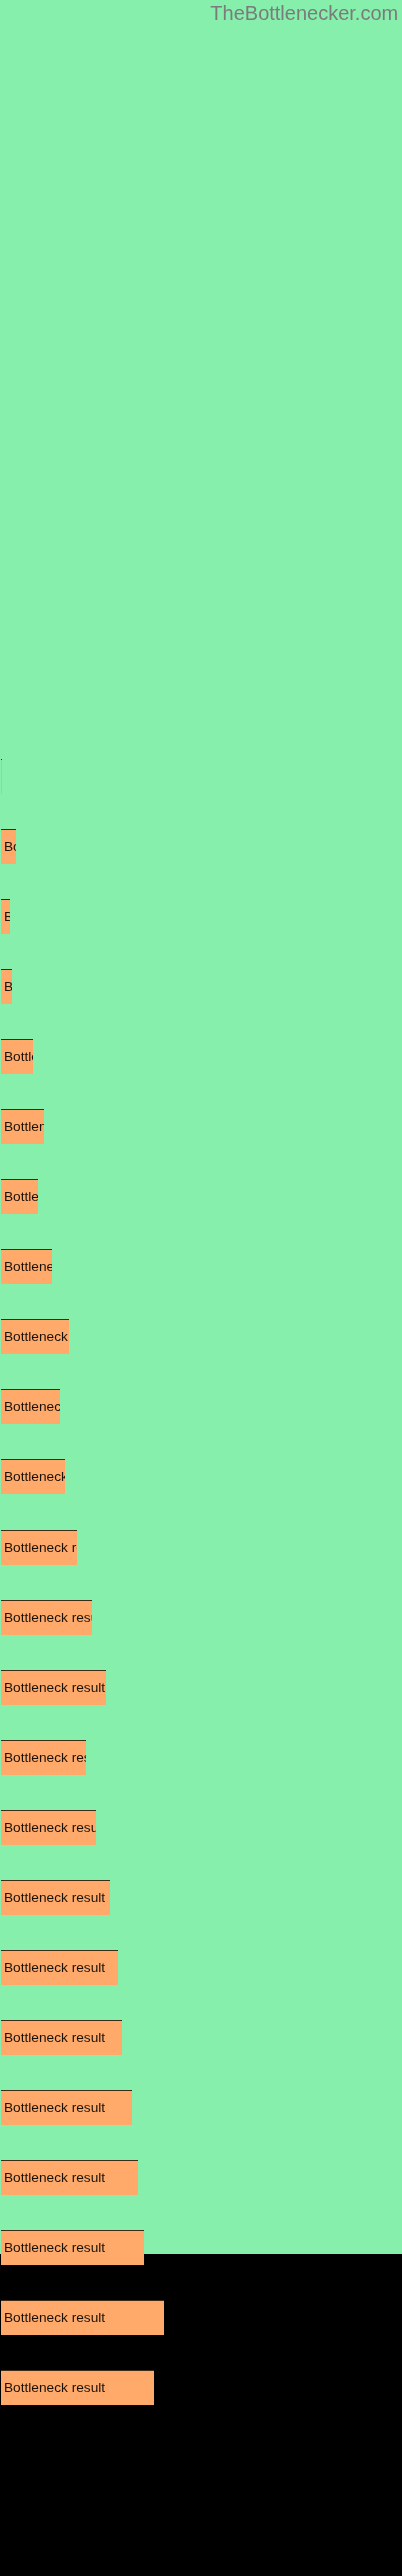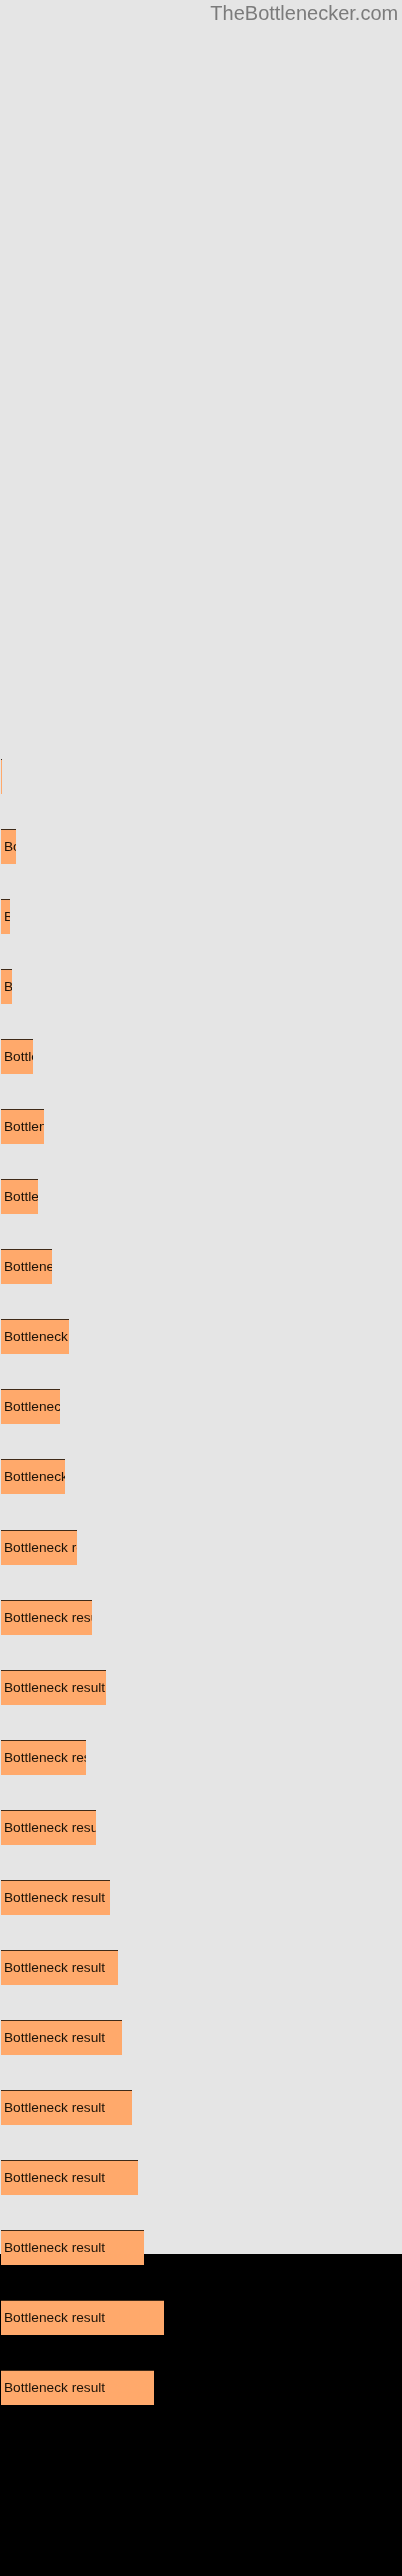--- a/index.html
+++ b/index.html
@@ -12,21 +12,21 @@
     height: 2576px;
     position: relative;
     overflow: hidden;
     font-family: "Liberation Sans", sans-serif;
   }
   #chart-root {
     position: absolute;
     left: 0; top: 0;
     width: 403px;
     height: 2254px;
-    background: #e5e5e5;
+    background: #86efac;
   }
   #watermark {
     position: absolute;
     right: 4.8px;
     top: 1.6px;
     color: #7b7b7b;
     font-size: 20px;
     font-family: "Liberation Sans", sans-serif;
     letter-spacing: 0px;
     white-space: nowrap;

